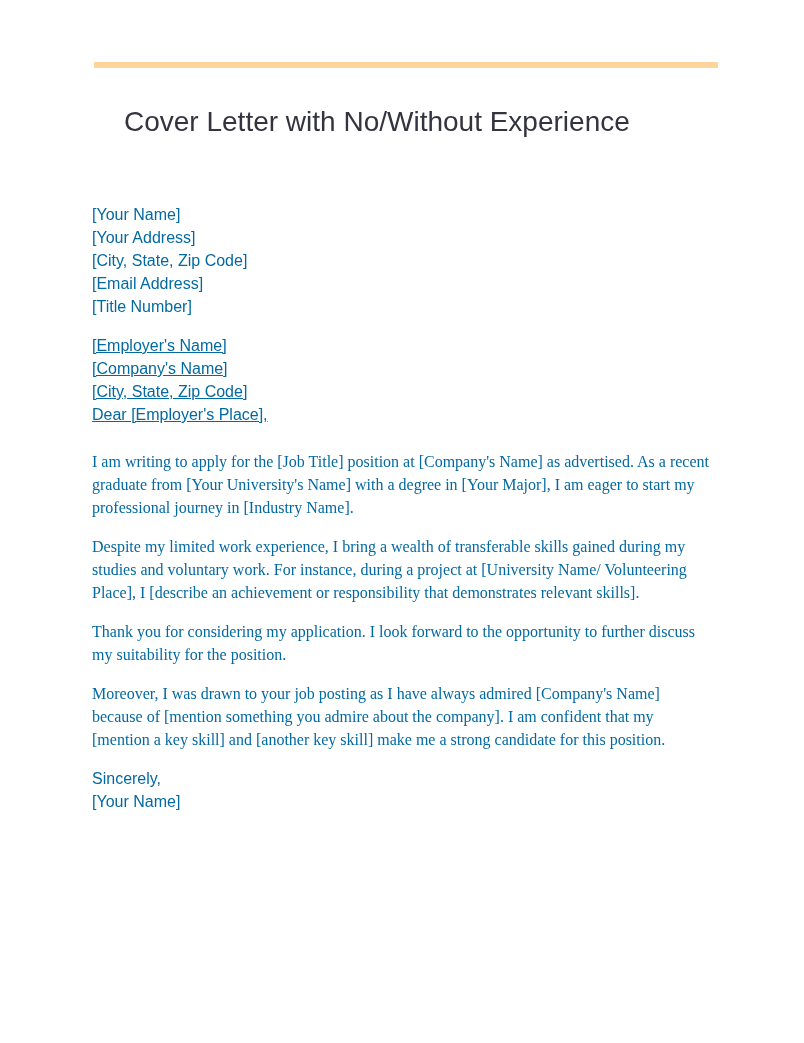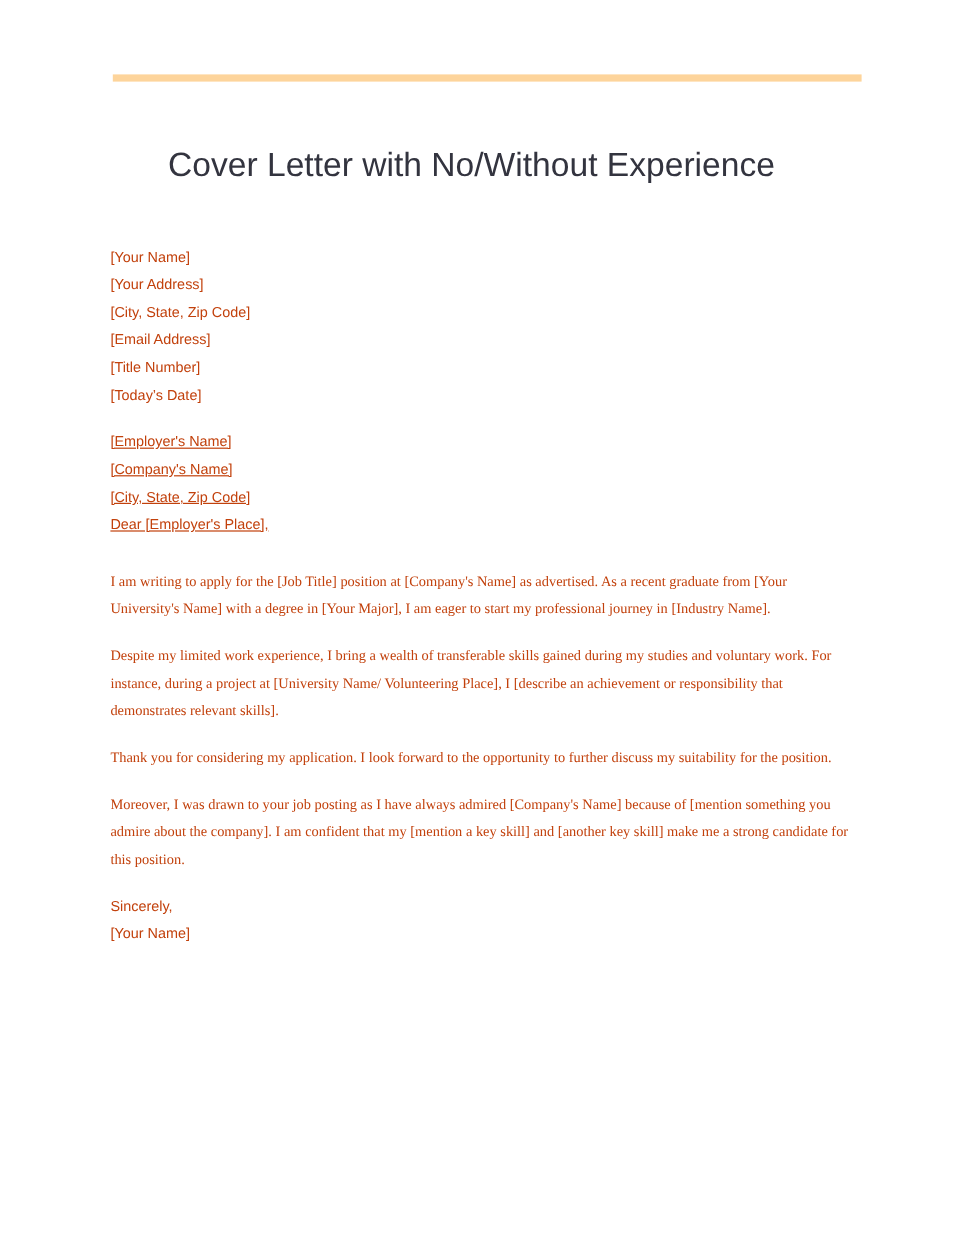--- a/index.html
+++ b/index.html
@@ -20,35 +20,35 @@
       left: 94px;
       top: 62px;
       width: 624px;
       height: 6px;
       background: #fdd49b;
     }
     .title {
       position: absolute;
       left: 124px;
       top: 106px;
-      margin: 16px;
+      margin: 0;
       font-size: 28px;
       font-weight: normal;
       color: #33343f;
       letter-spacing: 0px;
       white-space: nowrap;
     }
     .content {
       position: absolute;
       left: 92px;
       top: 203px;
       width: 620px;
-      font-size: 12px;
+      font-size: 16px;
       line-height: 23px;
-      color: #c2410c;
+      color: #0369a1;
     }
     .block {
       margin: 0;
     }
     .line {
       display: block;
       white-space: nowrap;
     }
     .gap-after-sender { height: 16px; }
     .para {
@@ -64,21 +64,20 @@
 
 <h1 class="title">Cover Letter with No/Without Experience</h1>
 
 <div class="content">
   <div class="block sender">
     <span class="line">[Your Name]</span>
     <span class="line">[Your Address]</span>
     <span class="line">[City, State, Zip Code]</span>
     <span class="line">[Email Address]</span>
     <span class="line">[Title Number]</span>
-    <span class="line">[Today’s Date]</span>
   </div>
   <div class="gap-after-sender"></div>
   <div class="block recipient">
     <span class="line">[Employer's Name]</span>
     <span class="line">[Company's Name]</span>
     <span class="line">[City, State, Zip Code]</span>
     <span class="line">Dear [Employer's Place],</span>
   </div>
 
   <p class="para">I am writing to apply for the [Job Title] position at [Company's Name] as advertised. As a recent graduate from [Your University's Name] with a degree in [Your Major], I am eager to start my professional journey in [Industry Name].</p>

